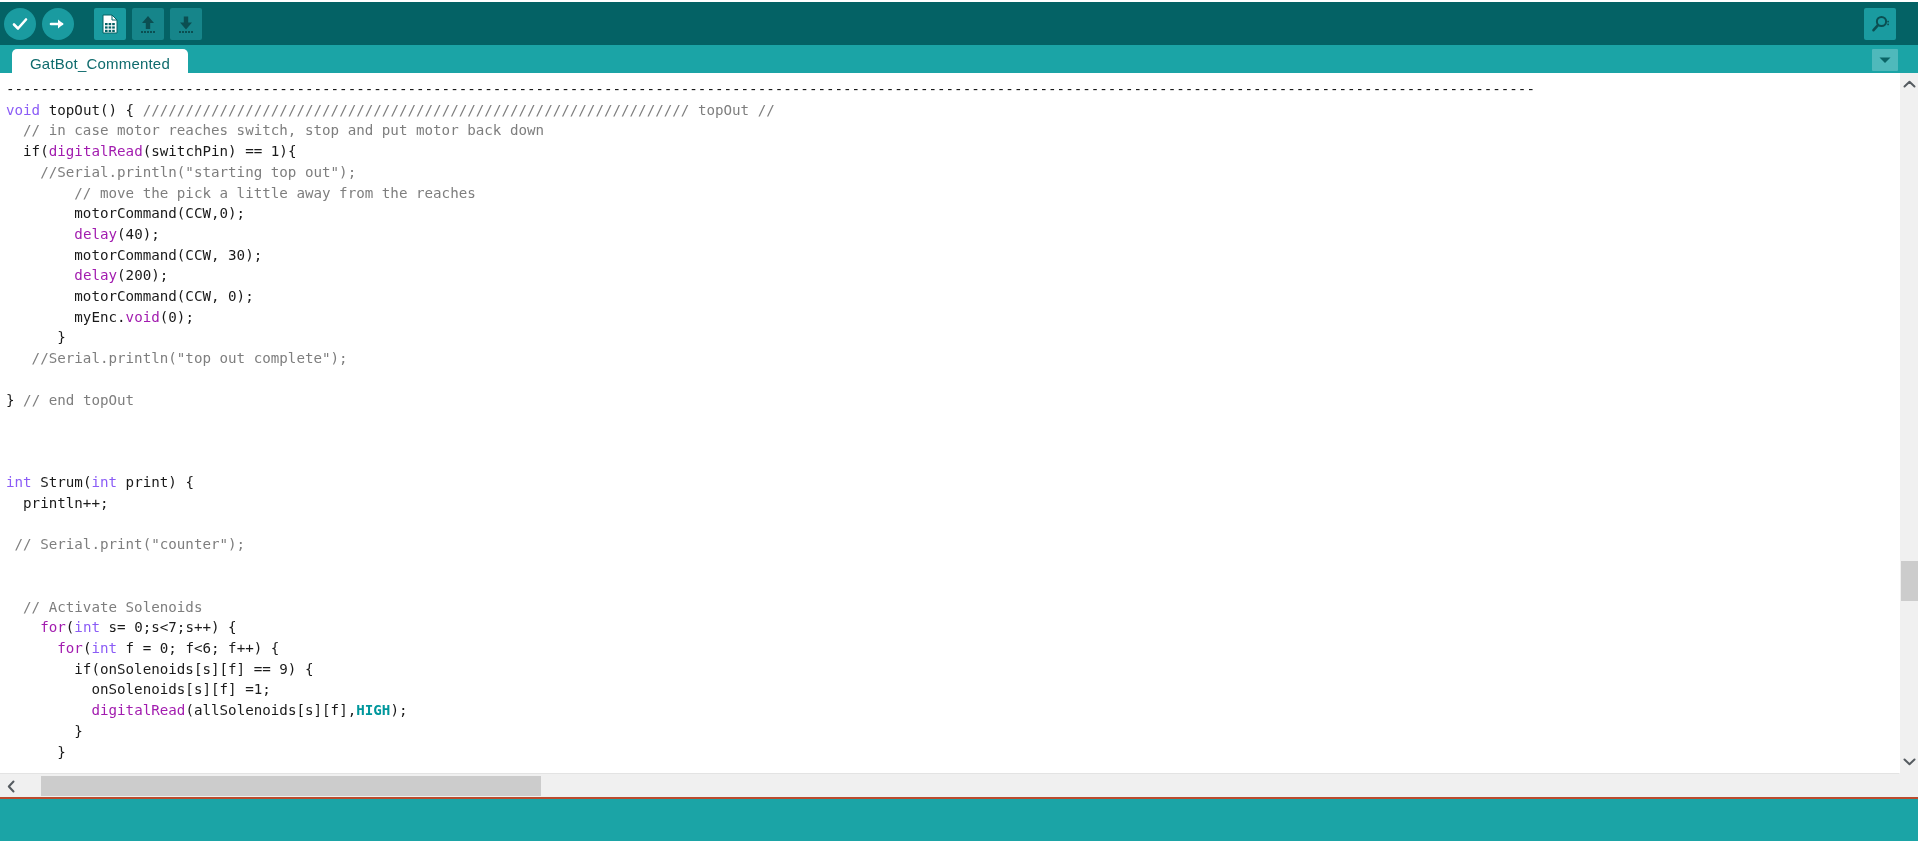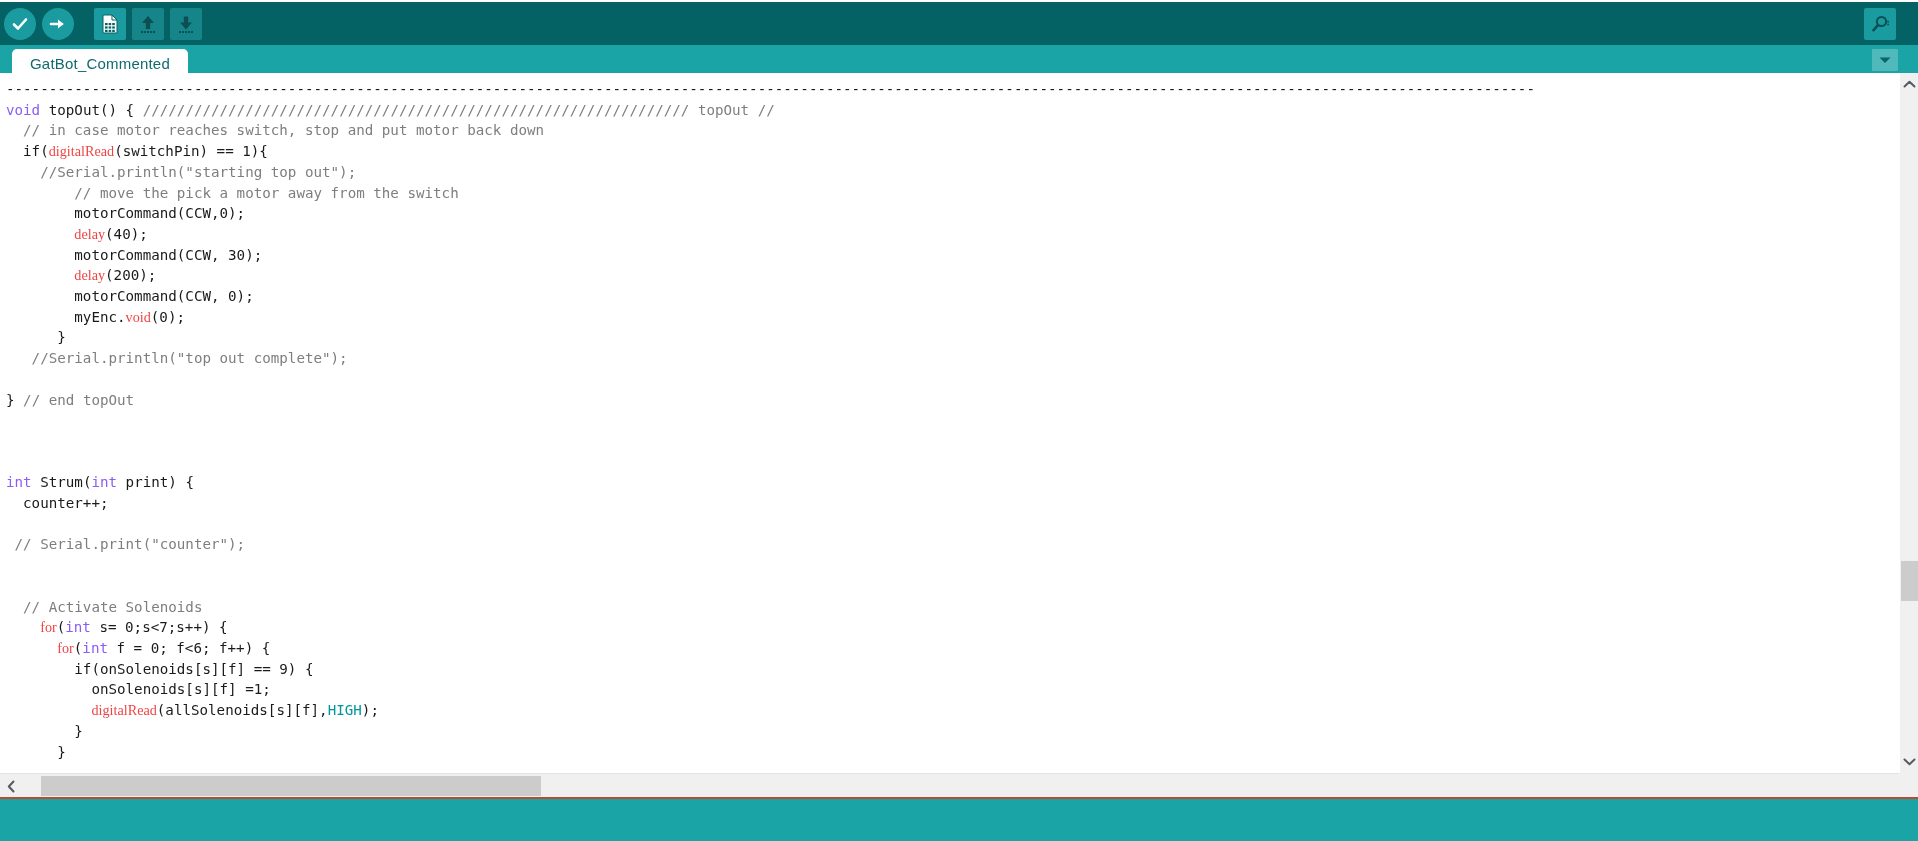--- a/index.html
+++ b/index.html
@@ -63,23 +63,23 @@
   .code {
     position:absolute; left:0; top:0;
     padding:6px 0 0 6px;
     font-family:"DejaVu Sans Mono","Liberation Mono",monospace;
     font-size:14.2px; line-height:20.7px;
     white-space:pre;
     color:#1a1a1a;
     tab-size:4;
   }
   .kw      { color:#8b5cf6; }           
-  .fn      { color:#ef4444;font-family:Liberation Serif, serif; }           
+  .fn      { color:#a21caf; }           
   .cm      { color:#7e7e7e; }           
-  .cn      { color:#00979c; }           
+  .cn      { color:#00979c;font-weight:bold; }           
   .pl      { color:#1a1a1a; }           
 
   
   .vsb {
     position:absolute; right:0; top:73px; width:19px; height:700px;
     background:#f0f0f0; border-left:1px solid #ffffff;
   }
   .vsb-up, .vsb-down {
     position:absolute; left:0; width:19px; height:19px;
     display:flex; align-items:center; justify-content:center; cursor:pointer;
@@ -207,36 +207,36 @@
       </svg>
     </div>
   </div>
 
   <div class="editor-wrap">
     <pre class="code" id="code-area"><span><span class="pl">-----------------------------------------------------------------------------------------------------------------------------------------------------------------------------------</span></span>
 <span><span class="kw">void </span><span class="pl">topOut() { </span><span class="cm">//////////////////////////////////////////////////////////////// topOut //</span></span>
 <span><span class="cm">  // in case motor reaches switch, stop and put motor back down</span></span>
 <span><span class="pl">  if(</span><span class="fn">digitalRead</span><span class="pl">(switchPin) == 1){</span></span>
 <span><span class="cm">    //Serial.println("starting top out");</span></span>
-<span><span class="cm">        // move the pick a motor away from the switch</span></span>
+<span><span class="cm">        // move the pick a little away from the reaches</span></span>
 <span><span class="pl">        motorCommand(CCW,0);</span></span>
 <span><span class="pl">        </span><span class="fn">delay</span><span class="pl">(40);</span></span>
 <span><span class="pl">        motorCommand(CCW, 30);</span></span>
 <span><span class="pl">        </span><span class="fn">delay</span><span class="pl">(200);</span></span>
 <span><span class="pl">        motorCommand(CCW, 0);</span></span>
 <span><span class="pl">        myEnc.</span><span class="fn">void</span><span class="pl">(0);</span></span>
 <span><span class="pl">      }</span></span>
 <span><span class="cm">   //Serial.println("top out complete");</span></span>
 <span><span class="pl"></span></span>
 <span><span class="pl">} </span><span class="cm">// end topOut</span></span>
 <span><span class="pl"></span></span>
 <span><span class="pl"></span></span>
 <span><span class="pl"></span></span>
 <span><span class="kw">int </span><span class="pl">Strum(</span><span class="kw">int </span><span class="pl">print) {</span></span>
-<span><span class="pl">  counter++;</span></span>
+<span><span class="pl">  println++;</span></span>
 <span><span class="pl"></span></span>
 <span><span class="cm"> // Serial.print("counter");</span></span>
 <span><span class="pl"></span></span>
 <span><span class="pl"></span></span>
 <span><span class="cm">  // Activate Solenoids</span></span>
 <span><span class="pl">    </span><span class="fn">for</span><span class="pl">(</span><span class="kw">int </span><span class="pl">s= 0;s&lt;7;s++) {</span></span>
 <span><span class="pl">      </span><span class="fn">for</span><span class="pl">(</span><span class="kw">int </span><span class="pl">f = 0; f&lt;6; f++) {</span></span>
 <span><span class="pl">        if(onSolenoids[s][f] == 9) {</span></span>
 <span><span class="pl">          onSolenoids[s][f] =1;</span></span>
 <span><span class="pl">          </span><span class="fn">digitalRead</span><span class="pl">(allSolenoids[s][f],</span><span class="cn">HIGH</span><span class="pl">);</span></span>

